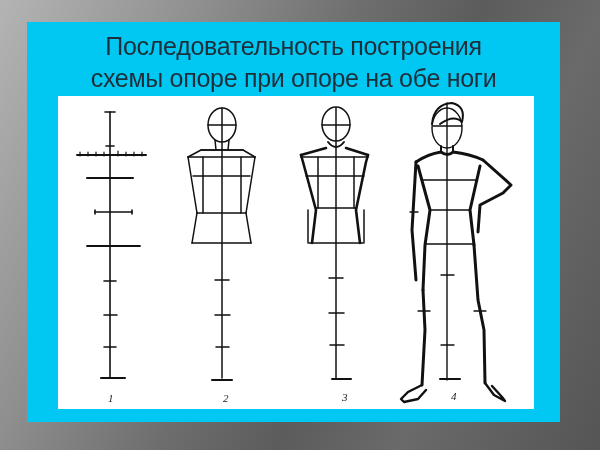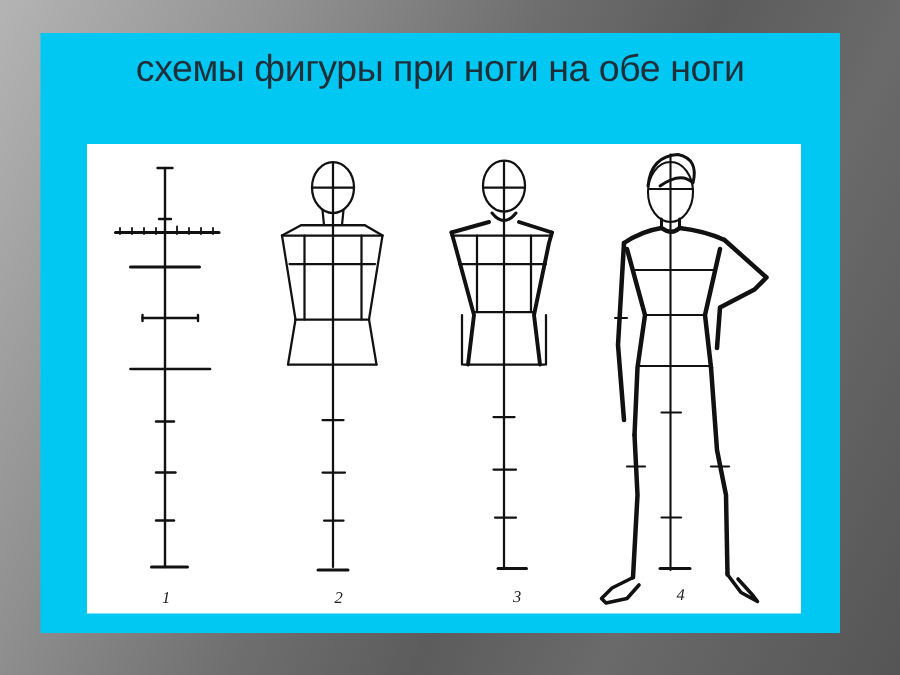--- a/index.html
+++ b/index.html
@@ -22,21 +22,22 @@
       background: #ffffff;
     }
     svg.drawing { position: absolute; left: 0; top: 0; }
     .lbl { font-family: "Liberation Serif", serif; font-style: italic; font-size: 11px; fill: #222; }
   </style>
 </head>
 <body>
 
 <div class="slide-frame">
   <div class="title">
-    <div>схемы фигуры при ноги на обе ноги</div>
+    <div>Последовательность построения</div>
+    <div>схемы опоре при опоре на обе ноги</div>
   </div>
 </div>
 
 <div class="panel" style="left:58px;top:96px;"></div>
 
 <svg class="drawing" width="600" height="450" viewBox="0 0 600 450" stroke="#111" fill="none" stroke-linecap="round" stroke-linejoin="round">
 
   <g stroke-width="1.6">
     <line x1="110" y1="112" x2="110" y2="378"></line>
     <line x1="105" y1="112" x2="115" y2="112"></line>

